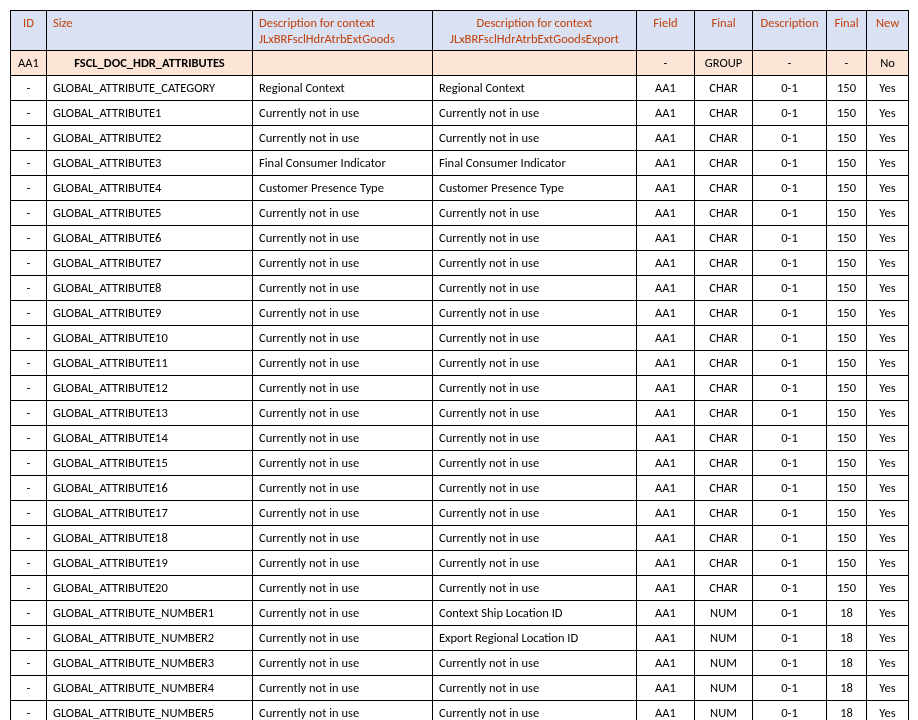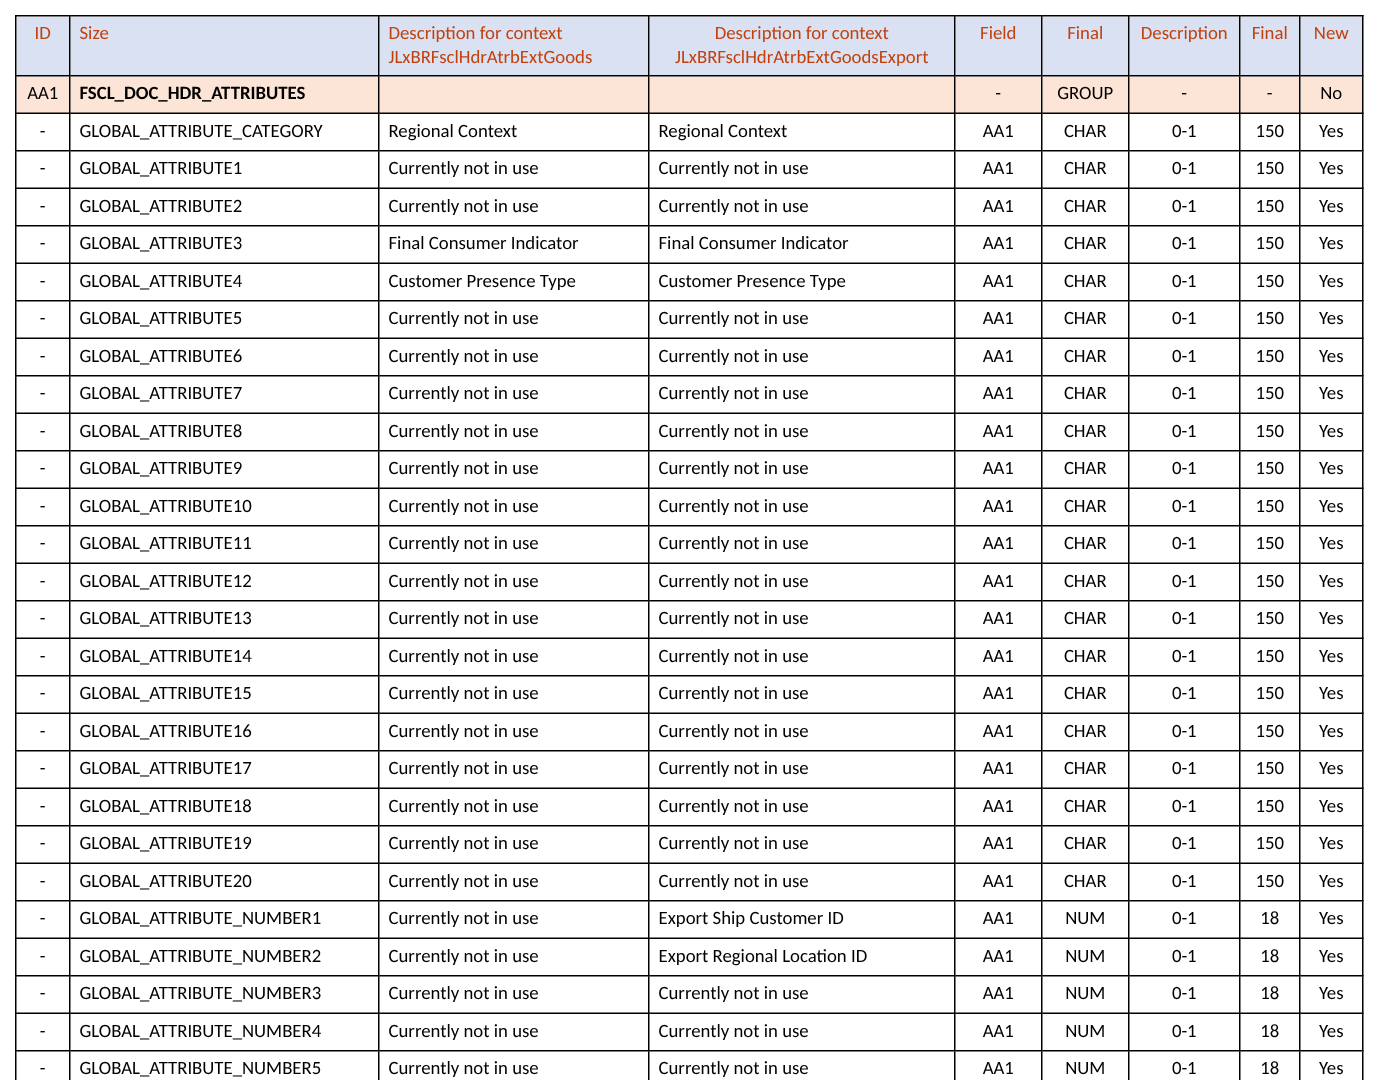--- a/index.html
+++ b/index.html
@@ -52,20 +52,21 @@
   col.c-new   { width: 42px; }
 
   th.center, td.center { text-align: center; }
   th.left,   td.left   { text-align: left; }
 
   tr.group td {
     background: #fce4d6;
   }
   tr.group td.field {
     font-weight: bold;
+    text-align: center;
   }
 </style>
 </head>
 <body>
 <div class="wrap">
 
 <table>
   <colgroup>
     <col class="c-id">
     <col class="c-field">
@@ -330,21 +331,21 @@
           <td class="center">AA1</td>
           <td class="center">CHAR</td>
           <td class="center">0-1</td>
           <td class="center">150</td>
           <td class="center">Yes</td>
         </tr>
         <tr>
           <td class="center">-</td>
           <td class="left">GLOBAL_ATTRIBUTE_NUMBER1</td>
           <td class="left">Currently not in use</td>
-          <td class="left">Export Ship Customer ID</td>
+          <td class="left">Context Ship Location ID</td>
           <td class="center">AA1</td>
           <td class="center">NUM</td>
           <td class="center">0-1</td>
           <td class="center">18</td>
           <td class="center">Yes</td>
         </tr>
         <tr>
           <td class="center">-</td>
           <td class="left">GLOBAL_ATTRIBUTE_NUMBER2</td>
           <td class="left">Currently not in use</td>

